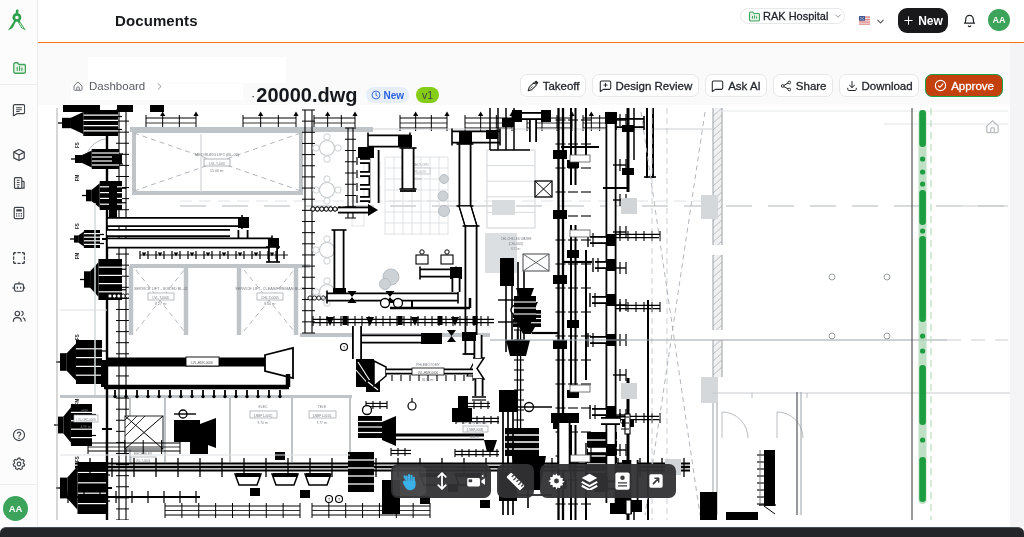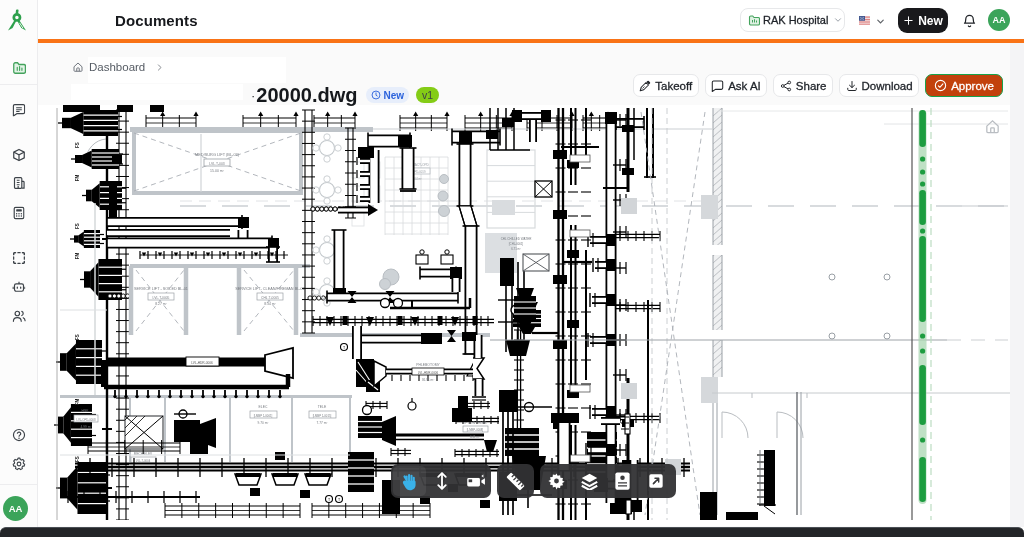--- a/index.html
+++ b/index.html
@@ -3,36 +3,36 @@
 <meta charset="utf-8">
 <style>
 * { margin:0; padding:0; box-sizing:border-box; }
 html,body { width:1024px; height:537px; overflow:hidden; font-family:"Liberation Sans", sans-serif; background:#fff; }
 #app { position:relative; width:1024px; height:537px; }
 
 #sidebar { position:absolute; left:0; top:0; width:38px; height:537px; background:#fcfcfc; border-right:1px solid #ececee; z-index:30; }
 #sidebar .ic { position:absolute; left:50%; transform:translate(-50%,-50%); }
 #sidebar .div { position:absolute; left:0; width:37px; height:1px; background:#ededef; }
 
-#topbar { position:absolute; left:38px; top:0; width:986px; height:43px; background:#fff; border-bottom:4px solid #f97316; z-index:30; }
+#topbar { position:absolute; left:38px; top:0; width:986px; height:43px; background:#fff; border-bottom:1px solid #f97316; z-index:30; }
 #topbar h1 { position:absolute; left:77px; top:12px; font-size:15px; font-weight:bold; color:#17191d; letter-spacing:.1px; }
 .btn svg { flex-shrink:0; }
 .btn { display:inline-flex; align-items:center; gap:5px; border:1px solid #e7e8ea; background:#fff; border-radius:8px; font-size:12px; color:#1f2329; font-weight:400; white-space:nowrap; -webkit-text-stroke:0.3px currentColor; }
-#orgbtn { position:absolute; left:702px; top:8px; width:105px; height:24px; padding:4px 7px; justify-content:space-between; font-size:11px; gap:3px; }
+#orgbtn { position:absolute; left:702px; top:8px; width:105px; height:16px; padding:4px 7px; justify-content:space-between; font-size:11px; gap:3px; }
 #flag { position:absolute; left:821px; top:15.5px; }
 #flagchev { position:absolute; left:837px; top:15.5px; }
 #newbtn { position:absolute; left:860px; top:8px; width:50px; height:25px; background:#19191c; color:#fff; border-radius:9px; display:flex; align-items:center; justify-content:center; gap:4px; font-size:12px; font-weight:600; }
 #bell { position:absolute; left:924px; top:13px; }
 #avatar-top { position:absolute; left:950px; top:9px; width:22px; height:22px; border-radius:50%; background:#3ba45a; color:#fff; font-size:9px; font-weight:bold; display:flex; align-items:center; justify-content:center; }
 
 #content { position:absolute; left:38px; top:43px; width:986px; height:484px; background:#fafafa; z-index:1; }
 #canvas-bg { position:absolute; left:0px; top:62px; width:972px; height:421px; background:#fff; }
 #rightstrip { position:absolute; left:972px; top:0px; width:14px; height:484px; background:#f4f4f6; }
 .redact { position:absolute; background:#fff; }
-#crumb { position:absolute; left:34px; top:17px; height:14px; display:flex; align-items:center; gap:5px; font-size:11.5px; color:#565c64; z-index:5;}
+#crumb { position:absolute; left:34px; top:36px; height:14px; display:flex; align-items:center; gap:5px; font-size:11.5px; color:#565c64; z-index:5;}
 #title-row { position:absolute; left:213px; top:43px; height:18px; display:flex; align-items:center; z-index:5; }
 #title-row .t { font-size:20px; font-weight:bold; color:#15181c; }
 .pill { display:inline-flex; align-items:center; gap:4px; border-radius:9px; font-size:10.5px; font-weight:bold; }
 #pill-new { background:#e7eefb; color:#2c63dc; height:16px; padding:0 5px; margin-left:8px; gap:3px; font-size:10px; }
 #pill-v1 { background:#84cc16; color:#3c4147; height:16px; padding:0 6px; margin-left:7px; font-weight:400; font-size:10.5px;}
 #actions { position:absolute; left:10px; top:31px; width:955px; height:23px; display:flex; justify-content:flex-end; gap:6px; z-index:5; }
 #actions .btn { height:23px; padding:0 5.5px; border-radius:7px; font-size:11.5px; gap:4px; background:#fff; }
 #actions .approve { background:#c2410c; border-color:#17a24b; color:#fff; padding:0 8px; }
 
 #draw { position:absolute; left:0; top:0; width:1024px; height:537px; z-index:2; }
@@ -1352,20 +1352,24 @@
     <span class="pill" id="pill-v1">v1</span>
   </div>
   <div id="actions">
     <div class="btn"><svg width="12" height="12" viewBox="0 0 24 24">
             <path d="M4.5 14.5 14 5l5 5-9.5 9.5L2.5 21.5z" fill="none" stroke="#23262b" stroke-width="2.1" stroke-linejoin="round"></path>
             <path d="M14.8 4.2l2.1-2.1a1.9 1.9 0 0 1 2.7 0l2.3 2.3a1.9 1.9 0 0 1 0 2.7l-2.1 2.1z" fill="#23262b"></path>
             <path d="M7 17l4-4" stroke="#23262b" stroke-width="1.6"></path>
           </svg>Takeoff</div>
     <div class="btn"><svg width="13" height="12" viewBox="0 0 24 23">
             <path d="M2 4.5A2.5 2.5 0 0 1 4.5 2h15A2.5 2.5 0 0 1 22 4.5v11a2.5 2.5 0 0 1-2.5 2.5H8l-6 4z" fill="none" stroke="#23262b" stroke-width="2" stroke-linejoin="round"></path>
+            <path d="M12 6.5v6M9 9.5h6" stroke="#23262b" stroke-width="2" stroke-linecap="round"></path>
+          </svg>Design Review</div>
+    <div class="btn"><svg width="13" height="12" viewBox="0 0 24 23">
+            <path d="M2 4.5A2.5 2.5 0 0 1 4.5 2h15A2.5 2.5 0 0 1 22 4.5v11a2.5 2.5 0 0 1-2.5 2.5H8l-6 4z" fill="none" stroke="#23262b" stroke-width="2" stroke-linejoin="round"></path>
           </svg>Ask AI</div>
     <div class="btn"><svg width="12" height="12" viewBox="0 0 24 24">
             <circle cx="18.5" cy="5" r="2.7" fill="none" stroke="#23262b" stroke-width="2"></circle>
             <circle cx="5.5" cy="12" r="2.7" fill="none" stroke="#23262b" stroke-width="2"></circle>
             <circle cx="18.5" cy="19" r="2.7" fill="none" stroke="#23262b" stroke-width="2"></circle>
             <path d="M8 10.6 16 6.3M8 13.4l8 4.3" stroke="#23262b" stroke-width="2"></path>
           </svg>Share</div>
     <div class="btn"><svg width="12" height="12" viewBox="0 0 24 24">
             <path d="M12 3v12M7 10.5 12 15l5-4.5" fill="none" stroke="#23262b" stroke-width="2" stroke-linecap="round" stroke-linejoin="round"></path>
             <path d="M3.5 16.5V19a2 2 0 0 0 2 2h13a2 2 0 0 0 2-2v-2.5" fill="none" stroke="#23262b" stroke-width="2" stroke-linecap="round"></path>

